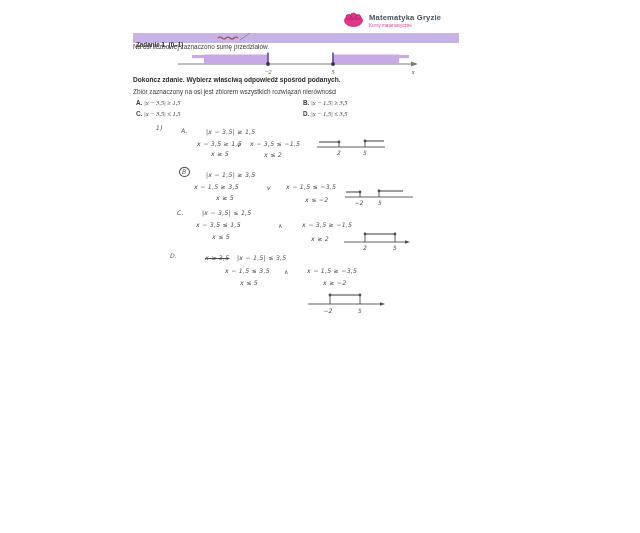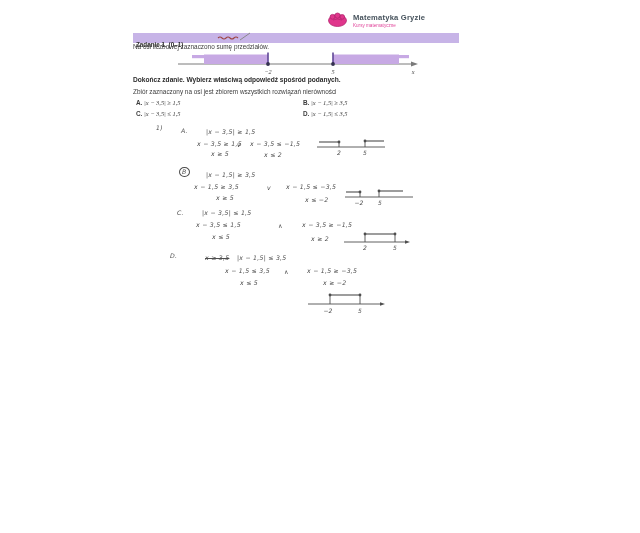--- a/index.html
+++ b/index.html
@@ -1,19 +1,19 @@
 <!DOCTYPE html>
 <html><head>
 <meta charset="utf-8">
 <style>
   html,body{margin:0;padding:0;background:#ffffff;}
   .page{position:relative;width:640px;height:533px;background:#ffffff;overflow:hidden;
         font-family:"Liberation Sans",sans-serif;}
   
-  .logo{position:absolute;left:327px;top:12px;display:flex;align-items:center;}
+  .logo{position:absolute;left:343px;top:12px;display:flex;align-items:center;}
   .logo-txt{margin-left:5px;}
   .logo-name{font-size:7.6px;font-weight:bold;color:#46525c;letter-spacing:0.2px;}
   .logo-tag{font-size:4.6px;color:#e0459a;margin-top:1px;}
   
   .band{position:absolute;left:133px;top:33px;width:326px;height:9.5px;background:#c7b4e7;}
   .band-title{font-size:6.3px;font-weight:bold;color:#2e2e2e;line-height:9.5px;padding-left:3px;
               display:inline-block;}
   .scribble{position:absolute;left:216px;top:32px;}
   .print{position:absolute;font-size:6.4px;color:#3c3c3c;white-space:nowrap;}
   .bold{font-weight:bold;color:#2b2b2b;}

